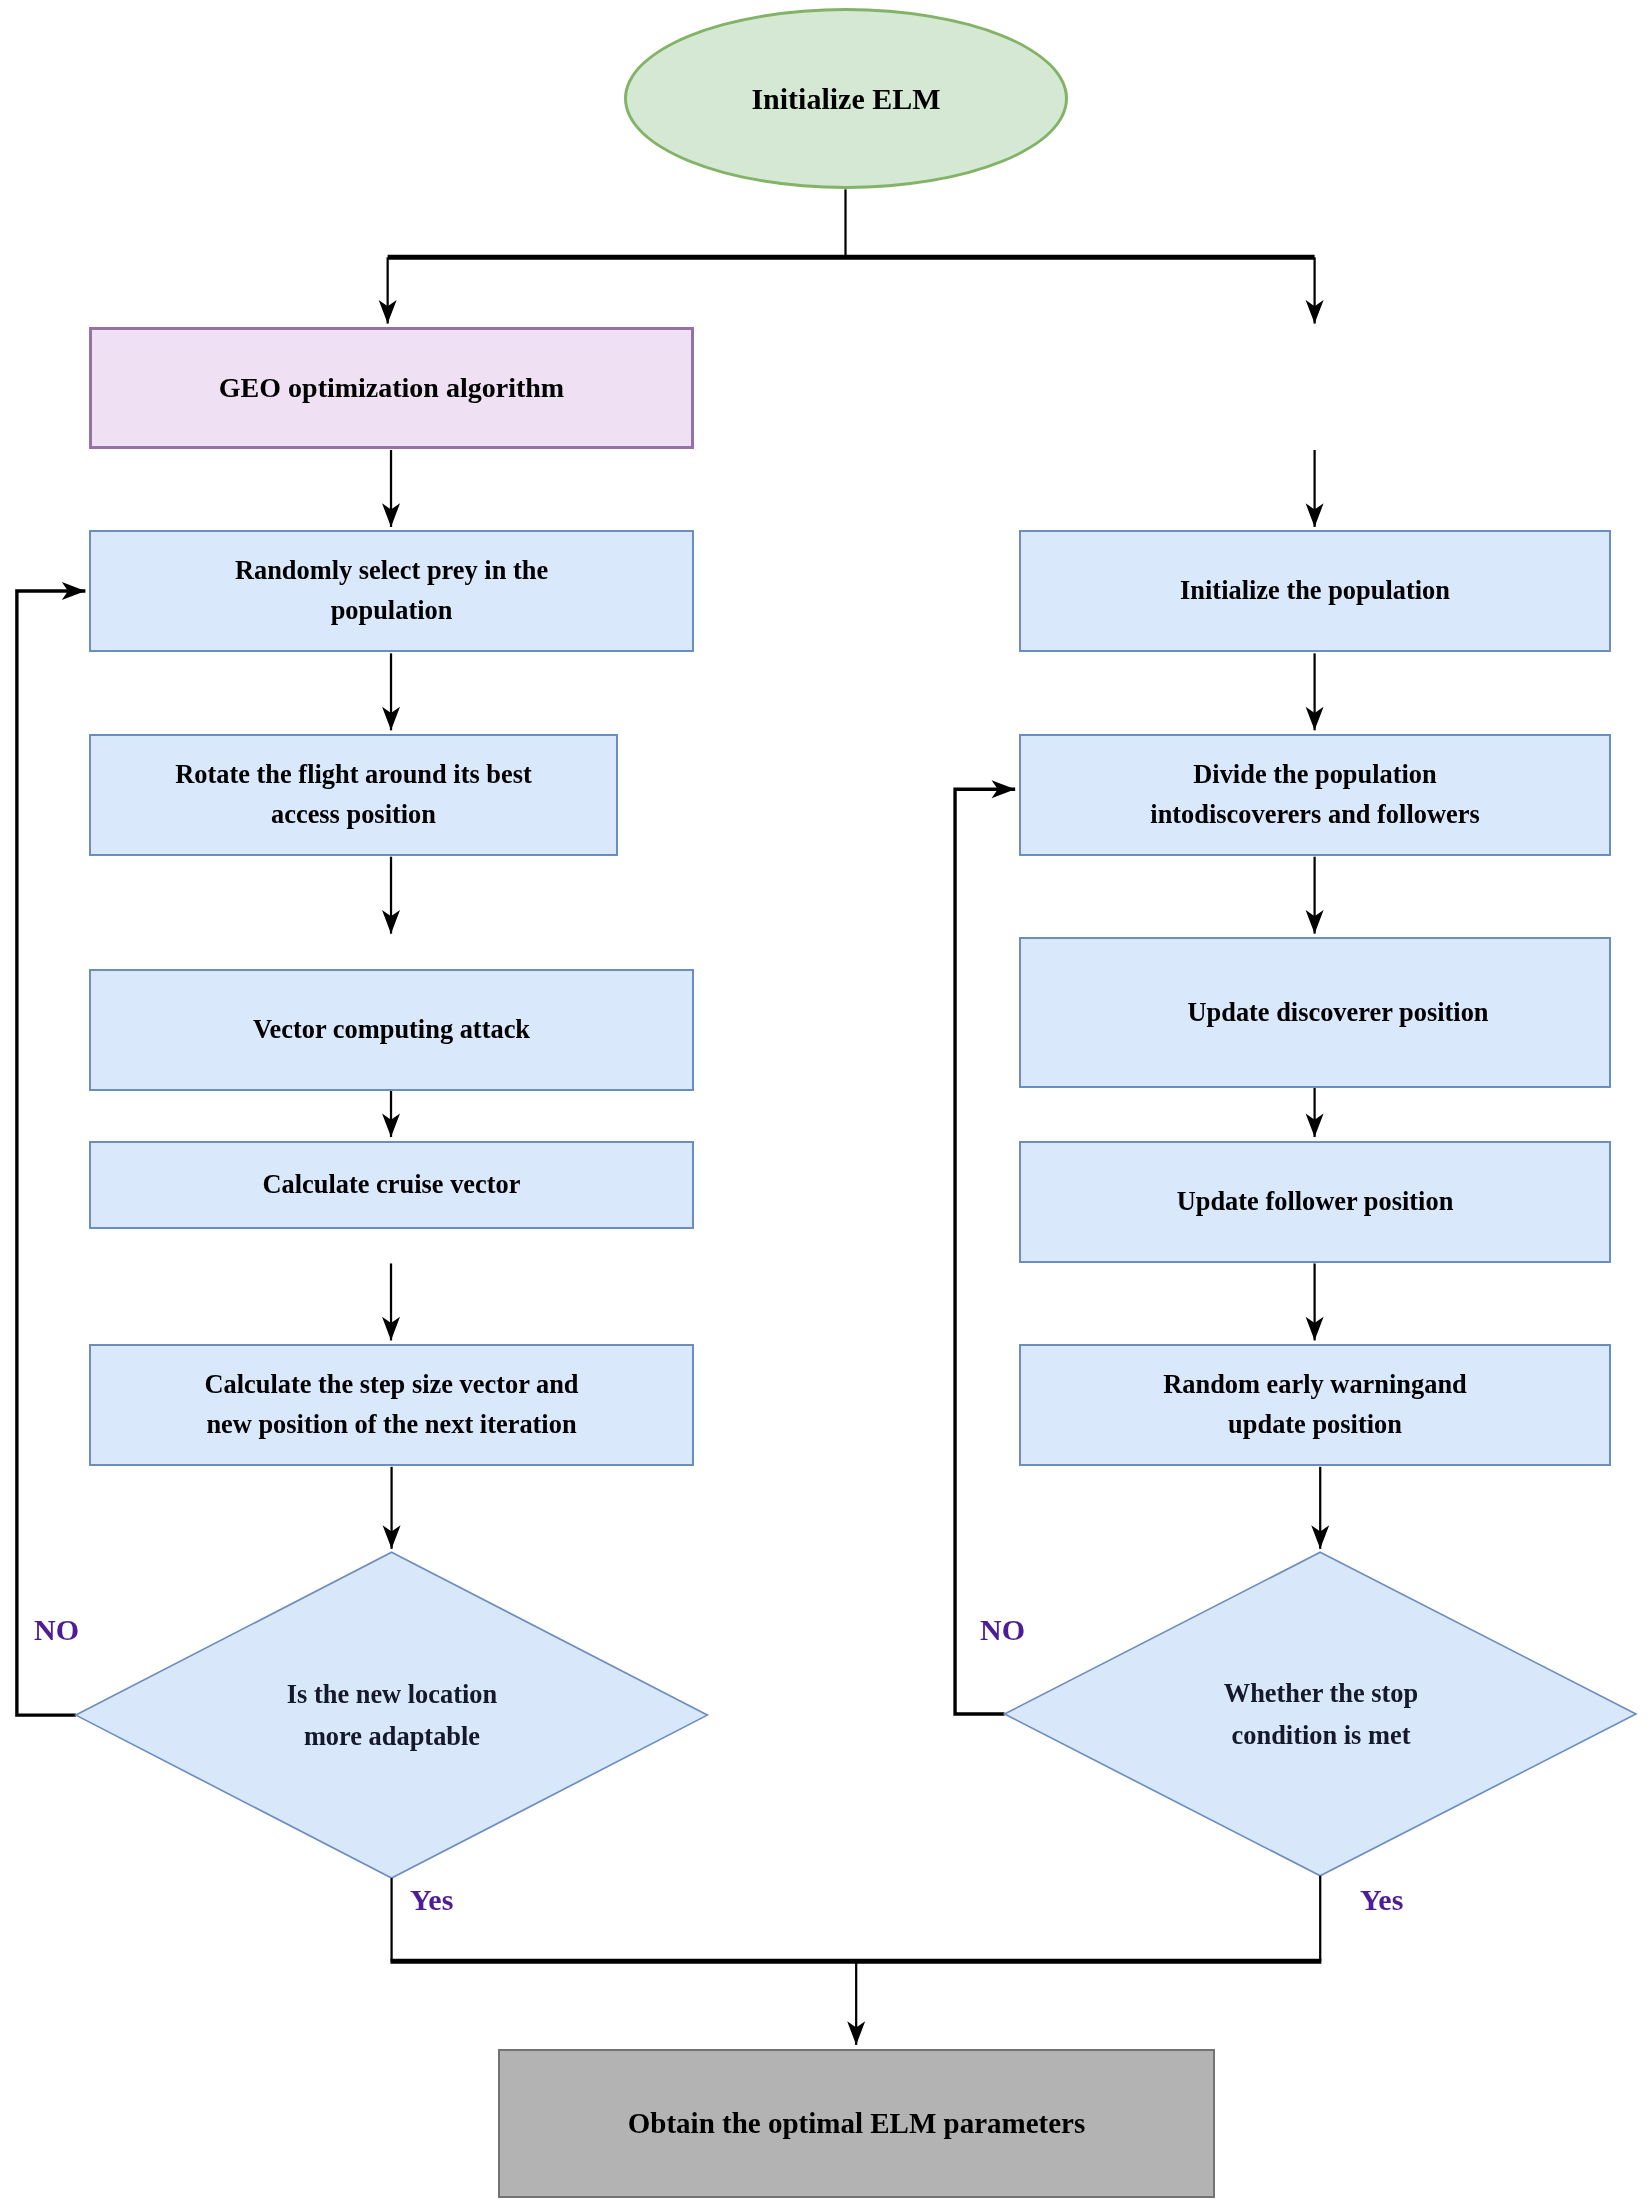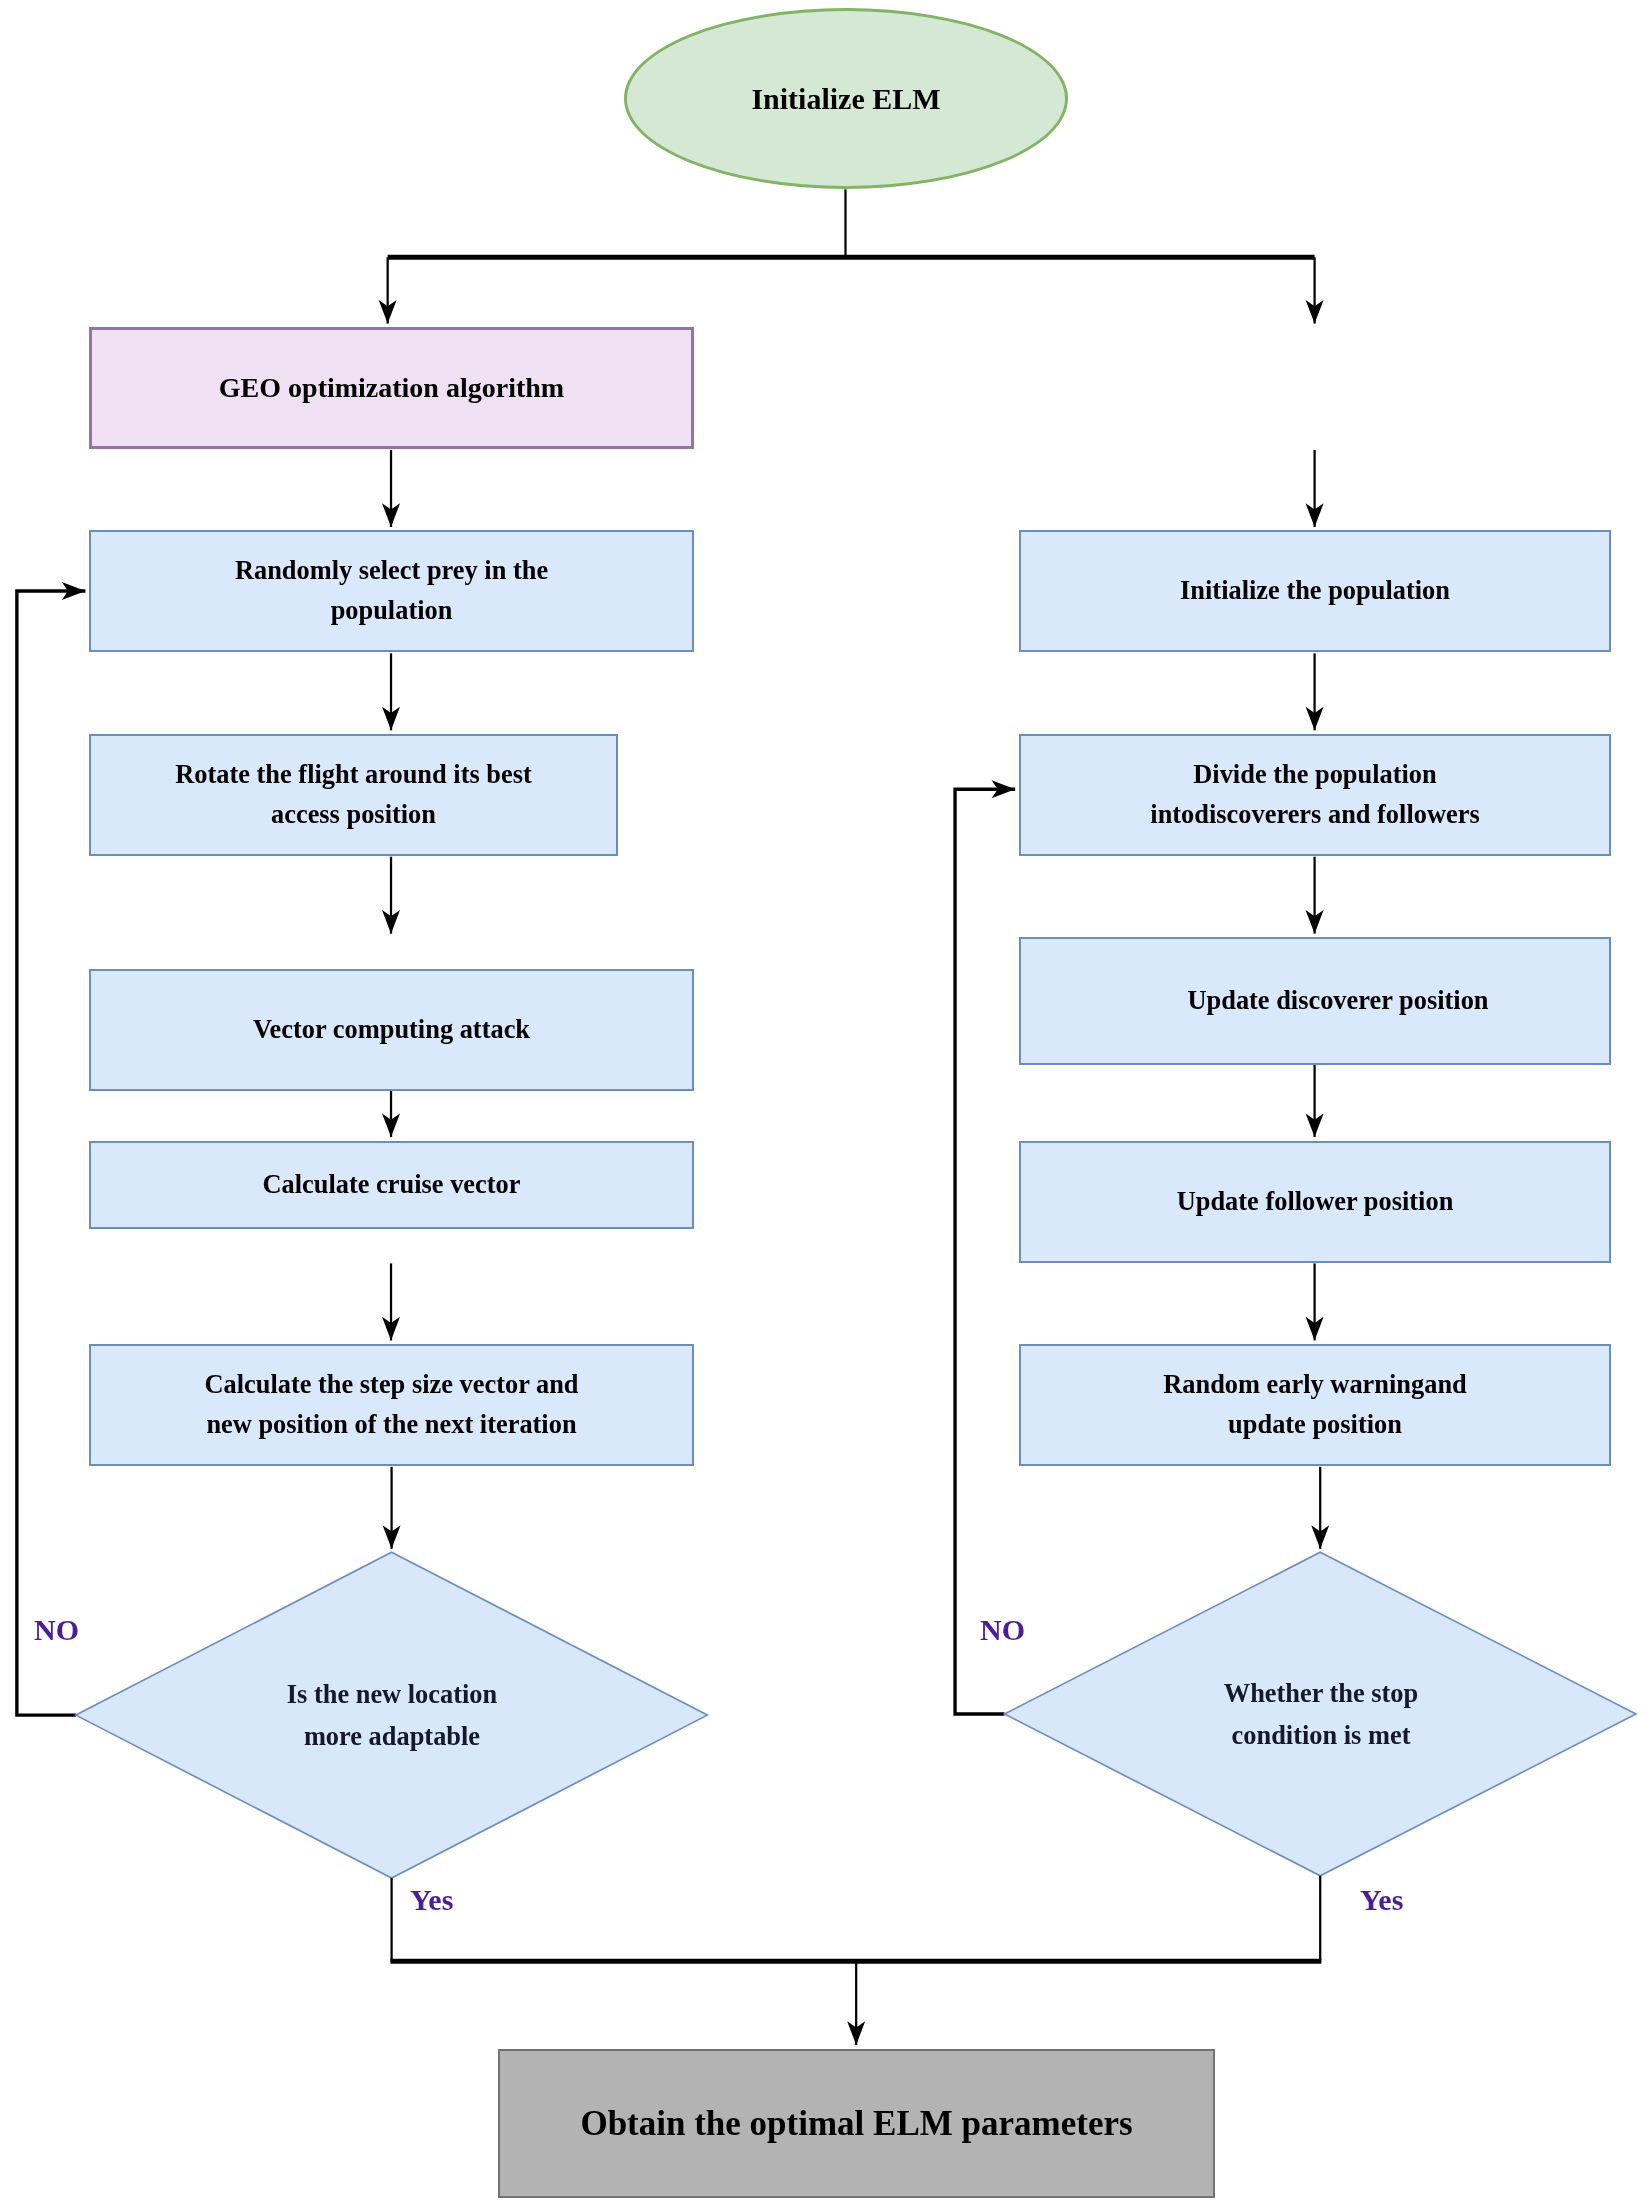--- a/index.html
+++ b/index.html
@@ -27,21 +27,21 @@
   .step-box{
     background:#dae8fc;border:2.8px solid #6c8ebf;
     font-size:26.4px;line-height:1.5;
   }
   .diamond-label{
     background:transparent;border:none;
     font-size:26.4px;line-height:1.6;color:#14192b;
   }
   .end-box{
     background:#b3b3b3;border:2.8px solid #737373;
-    font-size:35px;
+    font-size:29px;
   }
   .edge-label{
     position:absolute;z-index:3;
     font-weight:700;font-size:30px;color:#4c1d95;
   }
 </style>
 </head>
 <body>
 
 <div id="canvas">
@@ -94,21 +94,21 @@
   <div class="node step-box" style="left:89px;top:937px;width:605px;height:122px;margin-top:32px;">Vector computing attack</div>
   <div class="node step-box" style="left:89px;top:1141px;width:605px;height:88px;">Calculate cruise vector</div>
   <div class="node step-box" style="left:89px;top:1344px;width:605px;height:122px;">Calculate the step size vector and
 new position of the next iteration</div>
   <div class="node diamond-label" style="left:76px;top:1552px;width:632px;height:326px;">Is the new location
 more adaptable</div>
 
   <div class="node step-box" style="left:1019px;top:530px;width:592px;height:122px;">Initialize the population</div>
   <div class="node step-box" style="left:1019px;top:734px;width:592px;height:122px;">Divide the population
 intodiscoverers and followers</div>
-  <div class="node step-box" style="left:1019px;top:937px;width:592px;height:128px;padding-left:46px;">Update discoverer position</div>
+  <div class="node step-box" style="left:1019px;top:937px;width:592px;height:151px;padding-left:46px;">Update discoverer position</div>
   <div class="node step-box" style="left:1019px;top:1141px;width:592px;height:122px;">Update follower position</div>
   <div class="node step-box" style="left:1019px;top:1344px;width:592px;height:122px;">Random early warningand
 update position</div>
   <div class="node diamond-label" style="left:1005px;top:1552px;width:632px;height:324px;">Whether the stop
 condition is met</div>
 
   <div class="edge-label" style="left:34px;top:1613px;width:112px;">NO</div>
   <div class="edge-label" style="left:980px;top:1613px;width:112px;">NO</div>
   <div class="edge-label" style="left:410px;top:1883px;width:101px;">Yes</div>
   <div class="edge-label" style="left:1360px;top:1883px;width:101px;">Yes</div>

